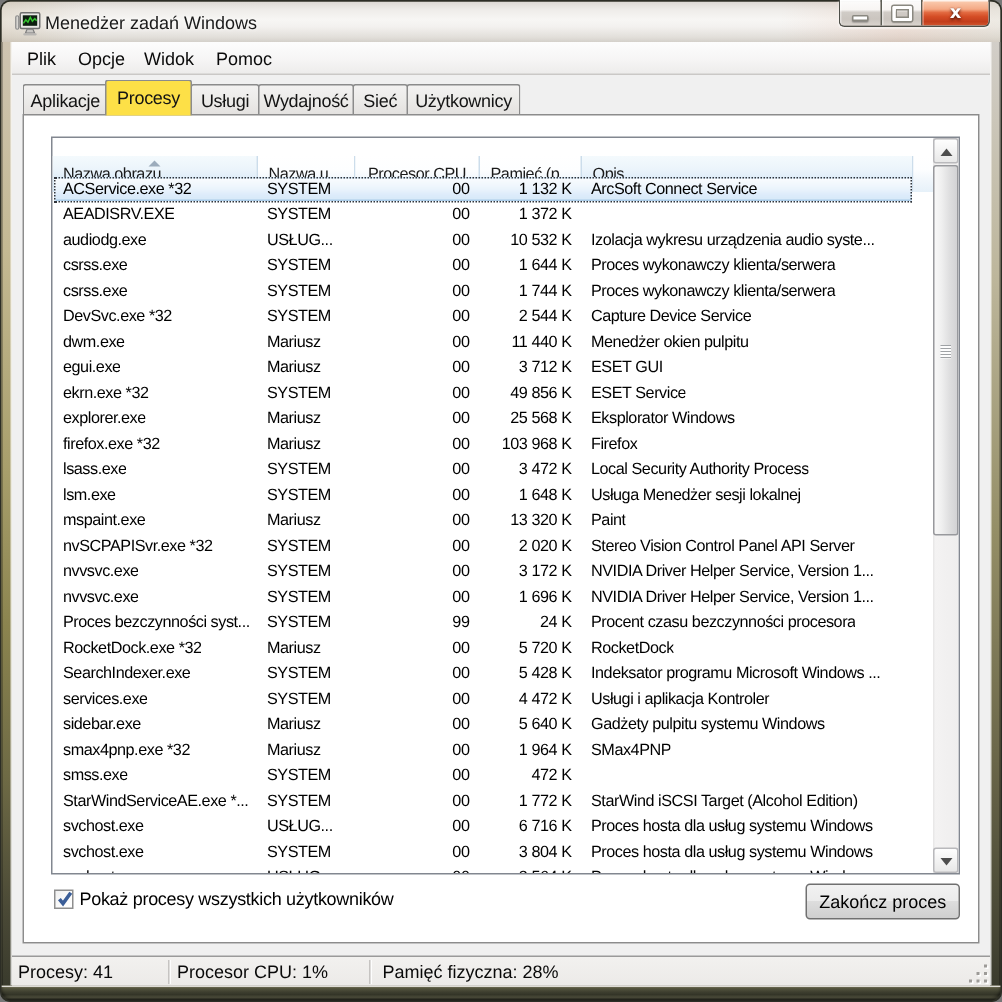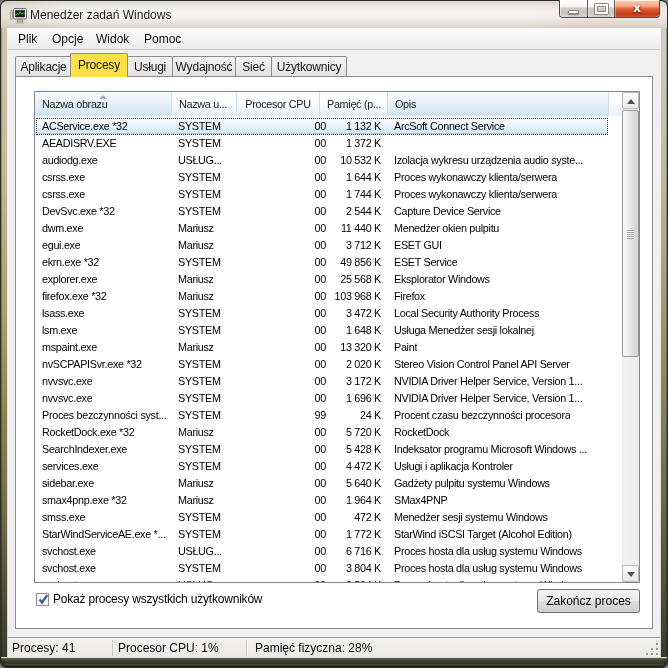--- a/index.html
+++ b/index.html
@@ -108,21 +108,21 @@
   
   .page{
     position:absolute;left:7px;top:48px;width:638px;height:553px;
     background:#FFFFFF;border:1px solid #8C8C8C;z-index:2;
   }
   
   .listview{
     position:absolute;left:18px;top:14px;width:606px;height:492px;
     border:1px solid #828790;background:#fff;overflow:hidden;
   }
-  .lv-header{position:absolute;left:0;top:0;width:587px;height:24px;}
+  .lv-header{position:absolute;left:0;top:12px;width:587px;height:24px;}
   .hdr-cell{
     position:absolute;top:0;height:24px;
     background:linear-gradient(180deg,#FFFFFF 0%,#FDFEFF 38%,#F3F8FC 62%,#E6F1F9 100%);
     border-right:1px solid #CCDDEB;
     font-size:10.8px;letter-spacing:-0.3px;color:#1a1a1a;line-height:25px;white-space:nowrap;overflow:hidden;
   }
   .hdr-cell.blue{
     background:linear-gradient(180deg,#F4FAFD 0%,#EBF4FB 38%,#DFEDF8 62%,#D3E6F5 100%);
   }
   .hdr-fill{
@@ -134,21 +134,21 @@
   .sort-arrow{
     position:absolute;top:3px;left:50%;margin-left:-4px;
     width:0;height:0;border-left:4px solid transparent;border-right:4px solid transparent;
     border-bottom:4px solid #9CACBC;
   }
   .lv-body{position:absolute;left:0px;top:26px;width:573px;height:464px;overflow:hidden;}
   .lv-row{position:relative;width:573px;height:17px;font-size:10.8px;letter-spacing:-0.3px;color:#000;}
   .lv-row .cell{position:absolute;top:0;height:17px;line-height:17px;white-space:nowrap;z-index:2;}
   .c-img{left:7px;max-width:130px;overflow:hidden;}
   .c-user{left:143px;max-width:58px;overflow:hidden;}
-  .c-cpu{right:282px;text-align:right;}
+  .c-cpu{right:295px;text-align:right;}
   .c-mem{right:227px;text-align:center;}
   .c-desc{left:359px;max-width:213px;overflow:hidden;}
   .lv-row.selected::before{
     content:'';position:absolute;left:1px;right:0;top:0;bottom:0;z-index:1;
     background:linear-gradient(180deg,#F9FCFE 0%,#EBF4FC 45%,#DCEBFA 75%,#D5E8F8 100%);
     border:1px dotted #30343a;
     box-shadow:inset 0 -1px 0 #A9CBE8;
   }
   
   .scrollbar{
@@ -443,21 +443,20 @@
               <span class="cell c-user">Mariusz</span>
               <span class="cell c-cpu">00</span>
               <span class="cell c-mem">1 964 K</span>
               <span class="cell c-desc">SMax4PNP</span>
             </div>
             <div class="lv-row">
               <span class="cell c-img">smss.exe</span>
               <span class="cell c-user">SYSTEM</span>
               <span class="cell c-cpu">00</span>
               <span class="cell c-mem">472 K</span>
-              <span class="cell c-desc">Menedżer sesji systemu Windows</span>
             </div>
             <div class="lv-row">
               <span class="cell c-img">StarWindServiceAE.exe *...</span>
               <span class="cell c-user">SYSTEM</span>
               <span class="cell c-cpu">00</span>
               <span class="cell c-mem">1 772 K</span>
               <span class="cell c-desc">StarWind iSCSI Target (Alcohol Edition)</span>
             </div>
             <div class="lv-row">
               <span class="cell c-img">svchost.exe</span>

